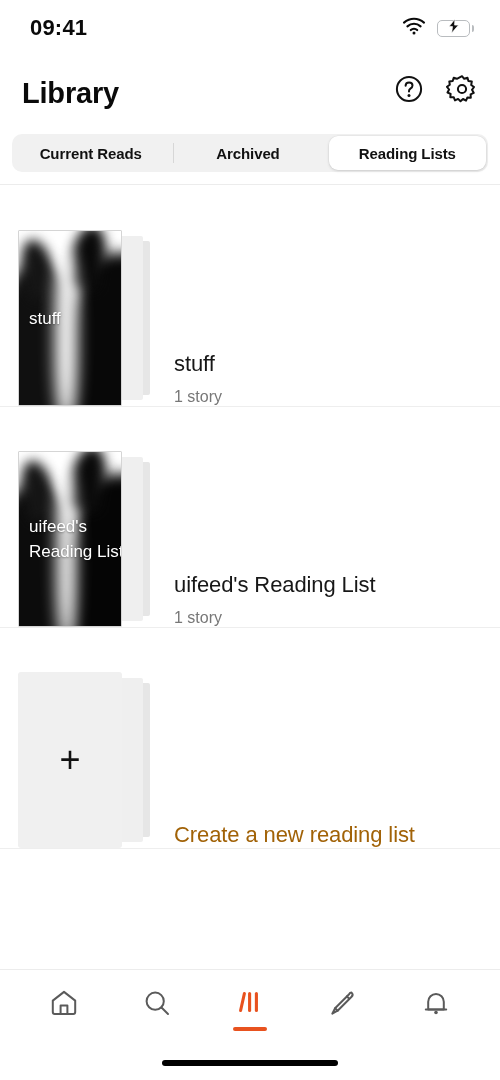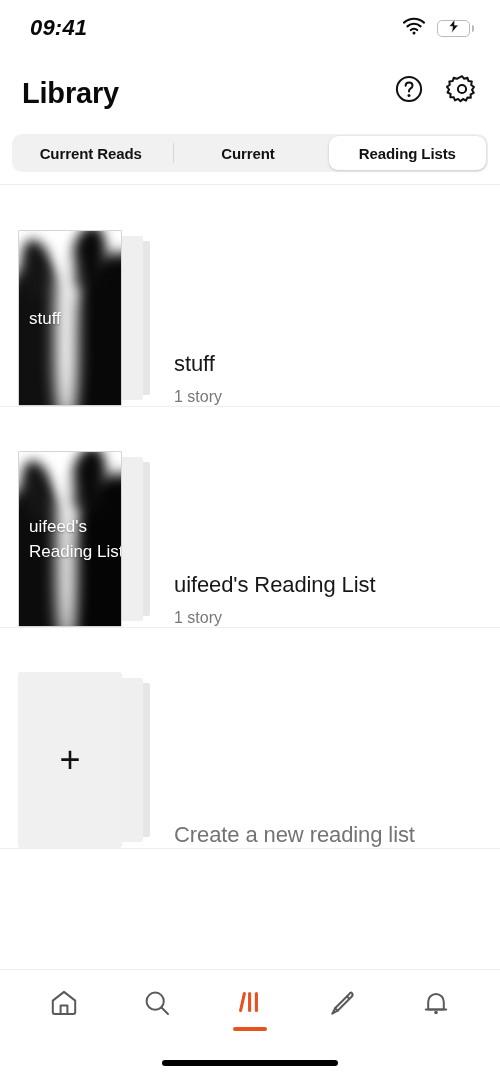--- a/index.html
+++ b/index.html
@@ -11,21 +11,21 @@
     overflow:hidden;
   }
   .phone { position:relative; width:500px; height:1080px; background:#fff; display:flex; flex-direction:column; }
 
   
   .statusbar {
     height:56px; flex:0 0 56px;
     display:flex; align-items:center; justify-content:space-between;
     padding:0 26px 0 30px;
   }
-  .status-time { font-size:22px; font-weight:bold; color:#0a0a0a; letter-spacing:0.2px;font-style:italic; }
+  .status-time { font-size:22px; font-weight:bold; color:#0a0a0a; letter-spacing:0.2px; }
   .status-right { display:flex; align-items:center; gap:11px; }
   .battery-wrap { display:flex; align-items:center; }
   .battery-body {
     position:relative; width:33px; height:17px;
     border:1.6px solid #b9bcbf; border-radius:5px; padding:1.6px;
   }
   .battery-fill { height:100%; width:100%; background:#32d74b; border-radius:2.6px; }
   .battery-bolt { position:absolute; left:50%; top:50%; transform:translate(-50%,-50%); }
   .battery-nub { width:2.4px; height:7px; background:#b9bcbf; border-radius:0 2px 2px 0; margin-left:1.4px; }
 
@@ -129,21 +129,21 @@
   .cover-new {
     position:absolute; left:0; top:0; width:104px; height:176px;
     background:#f0f0f0; border-radius:3px;
     display:flex; align-items:center; justify-content:center;
   }
   .plus-glyph { font-size:36px; font-weight:300; color:#111; line-height:1; }
 
   .row-text { margin-left:20px; display:flex; flex-direction:column; gap:11px; min-width:0; }
   .row-title { font-size:22px; color:#171717; letter-spacing:-0.1px; }
   .row-sub { font-size:16px; color:#777777; }
-  .row-title.create { font-size:22px; color:#737373; }
+  .row-title.create { font-size:22px; color:#a16207; }
 
   
   .bottom-area { flex:0 0 auto; }
   .nav-rule { height:1px; background:#ececec; width:100%; }
   .bottomnav {
     height:76px; display:flex; align-items:flex-start; justify-content:space-around;
     padding:18px 18px 0 18px;
   }
   .nav-item {
     position:relative; width:72px; display:flex; flex-direction:column;
@@ -202,21 +202,21 @@
           <circle cx="16" cy="16" r="4.1" fill="none" stroke="#111" stroke-width="2"></circle>
         </svg>
       </span>
     </div>
   </div>
 
   <div class="tabs-zone">
     <div class="segmented">
       <div class="seg-divider"></div>
       <div class="seg-tab">Current Reads</div>
-      <div class="seg-tab">Current</div>
+      <div class="seg-tab">Archived</div>
       <div class="seg-tab selected">Reading Lists</div>
     </div>
   </div>
   <div class="hdr-rule"></div>
 
   <div class="list">
 
     <div class="row">
       <div class="cover-stack">
         <div class="stack-back2"></div>

